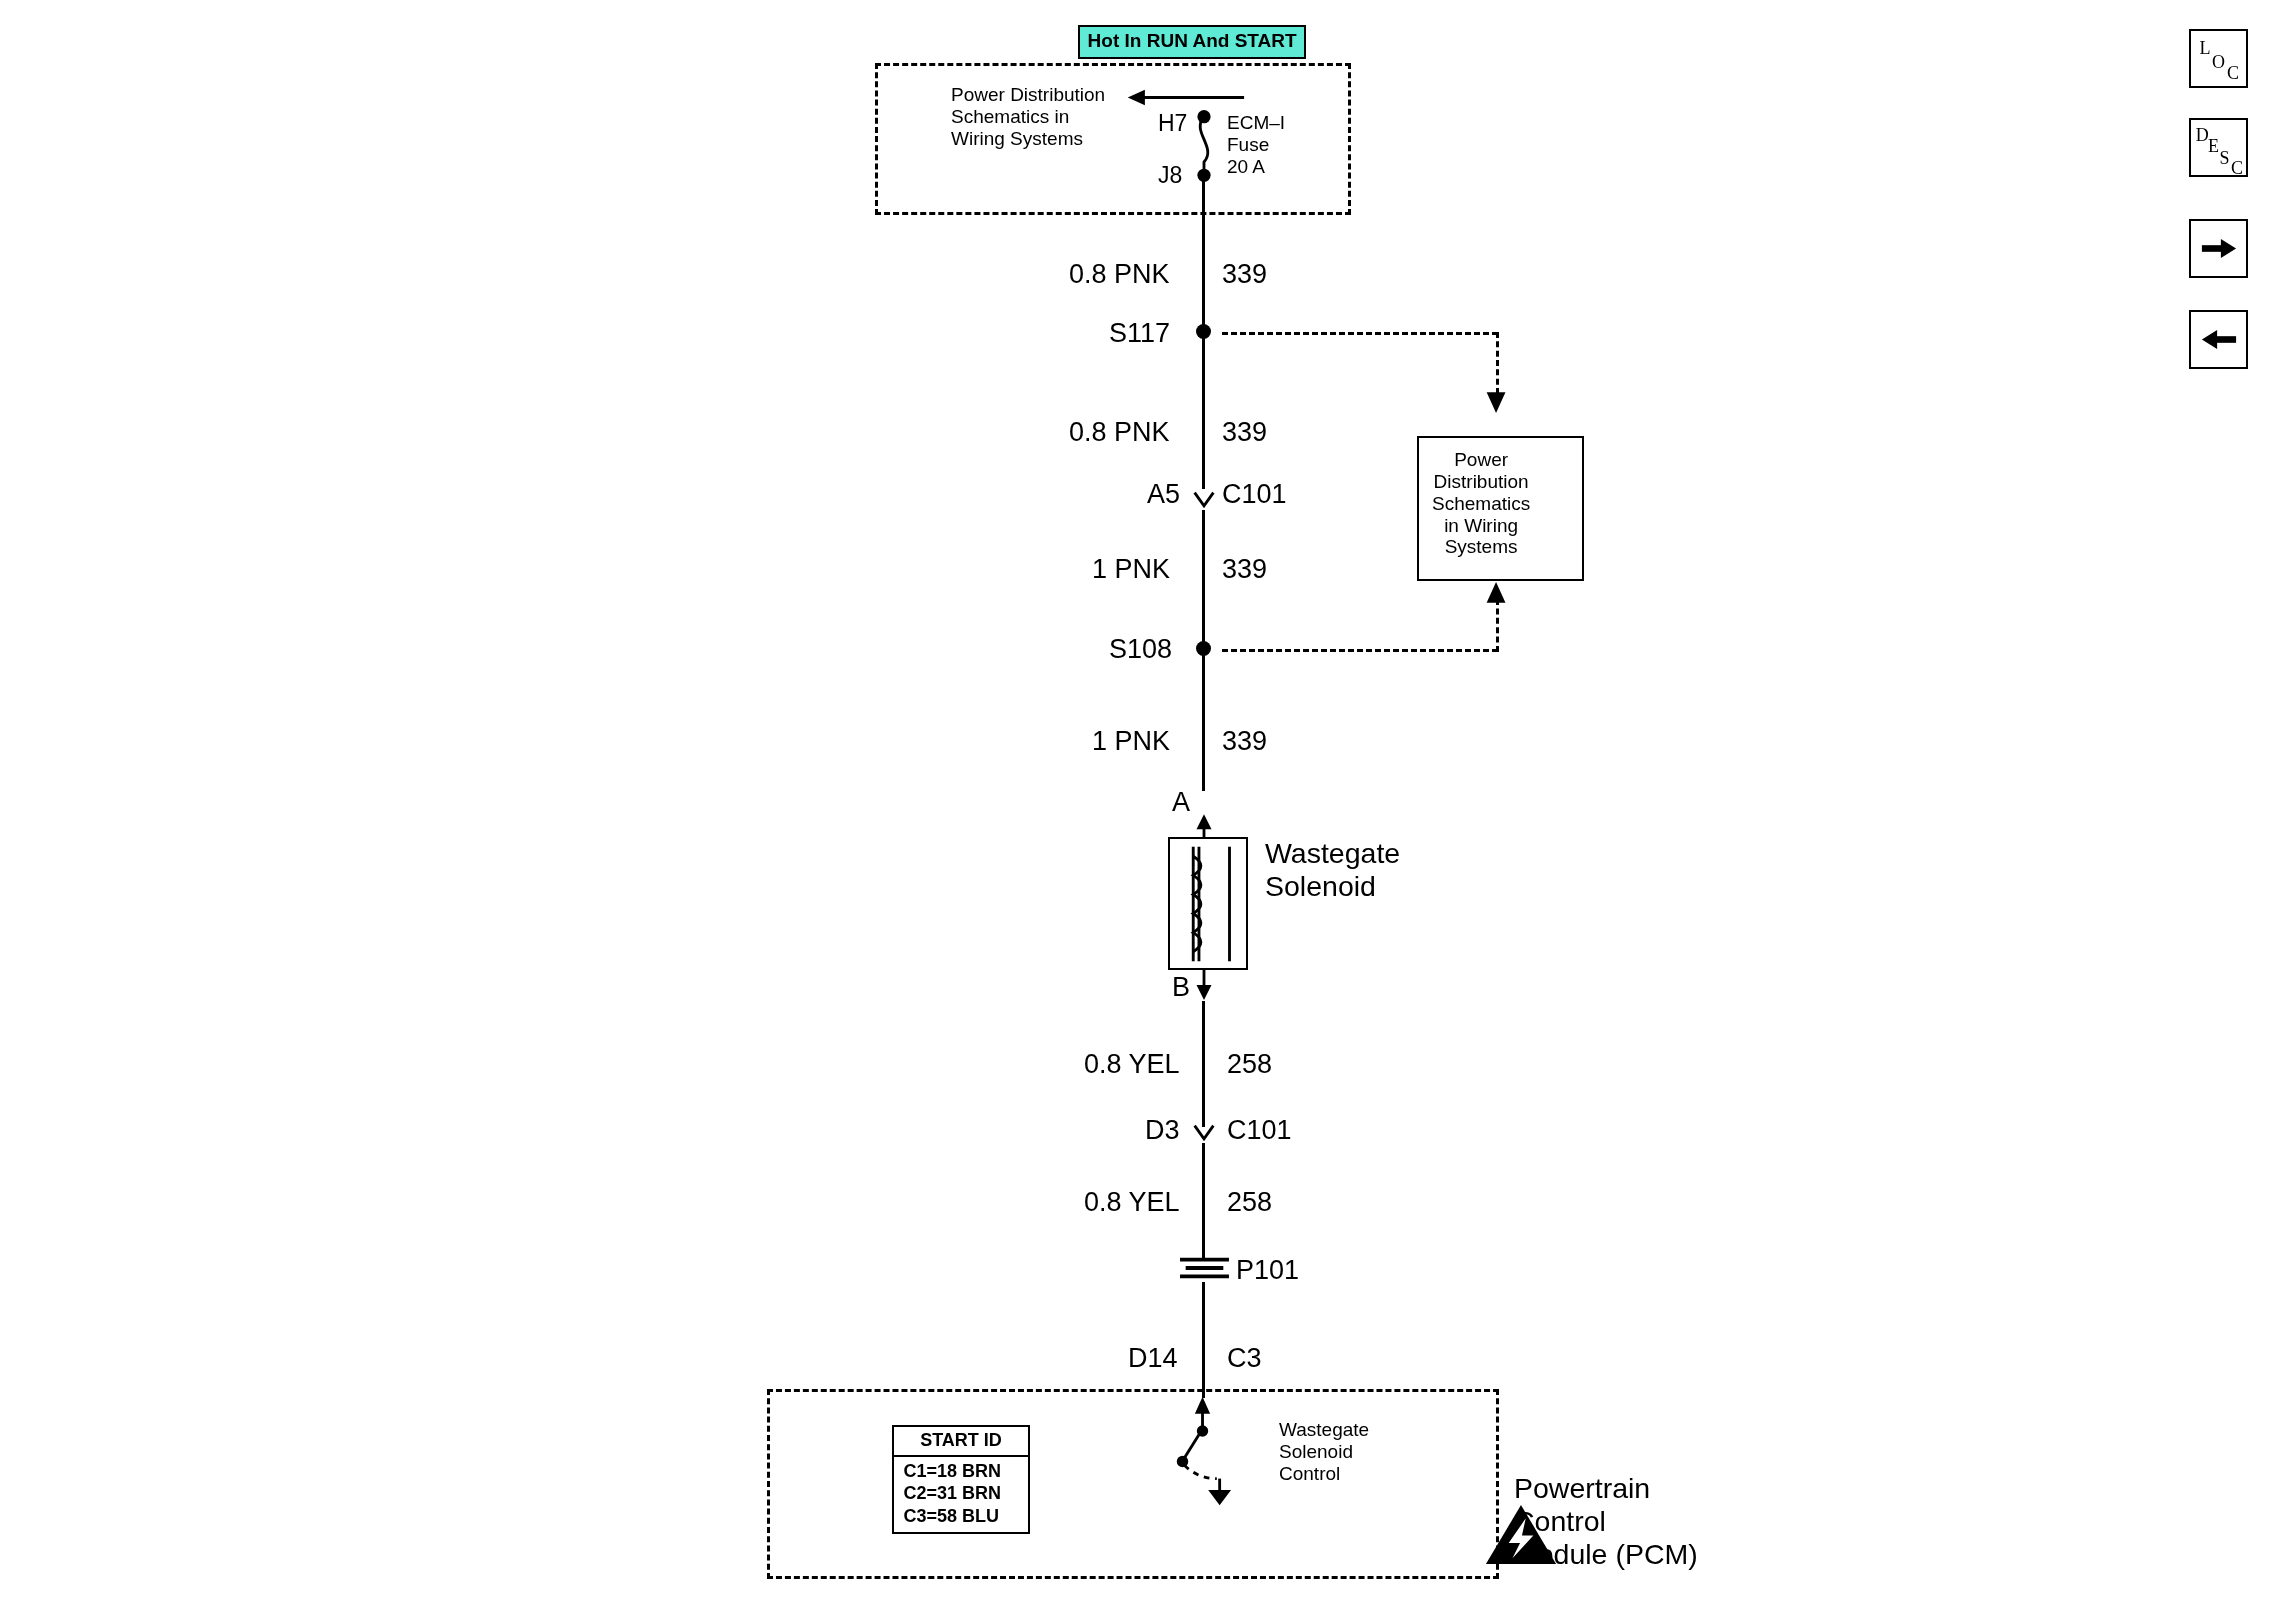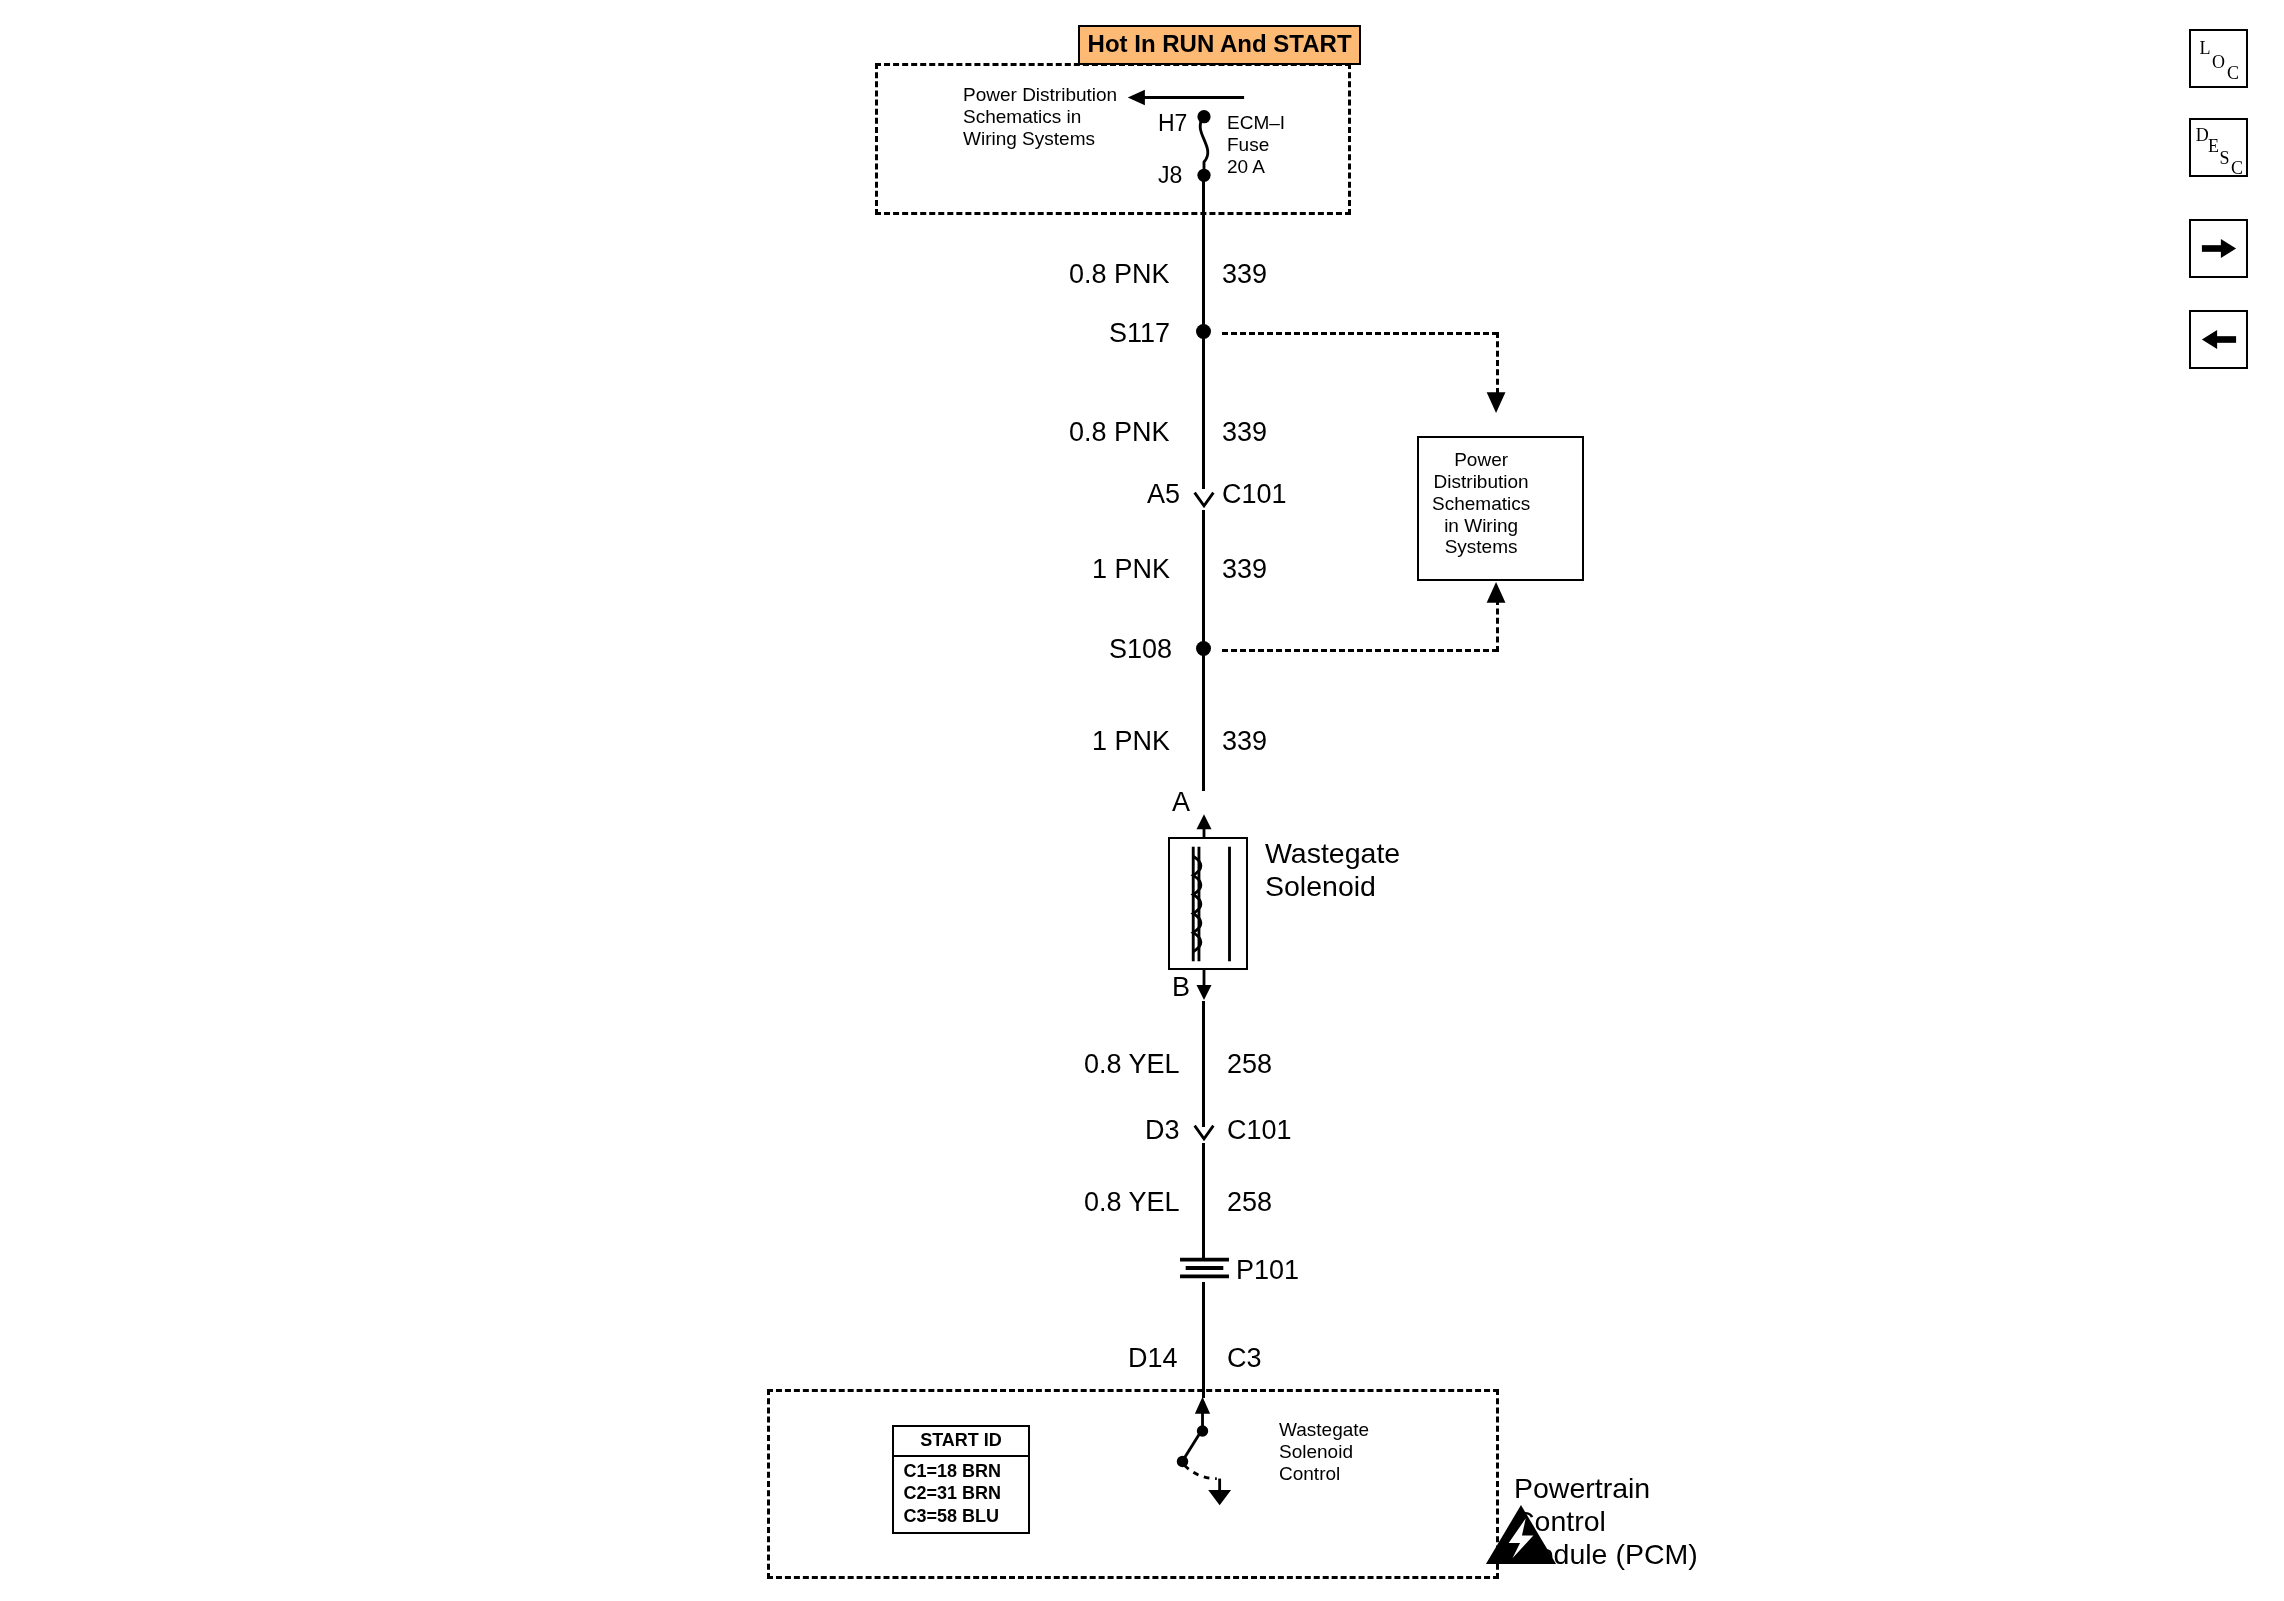--- a/index.html
+++ b/index.html
@@ -71,23 +71,23 @@
   }
   .navbtn svg { display: block; }
   .stair {
     position: absolute;
     font-size: 18px;
     font-family: "Liberation Serif", serif;
   }
   .hot-label {
     position: absolute;
     border: 2.9px solid #000;
-    background: #fdba74;
+    background: #5eead4;
     padding: 2.9px 7.6px 4.8px 7.6px;
-    font-size: 24px;
+    font-size: 19px;
     font-weight: bold;
     font-family: "Liberation Sans", sans-serif;
     white-space: nowrap;
   }
   .connid {
     position: absolute;
     border: 2.9px solid #000;
     background: #fff;
     box-sizing: border-box;
     text-align: center;
@@ -114,21 +114,21 @@
 </head>
 <body>
 
 <div id="canvas">
 
   <div class="hot-label" style="left:1078px; top:25px;">Hot In RUN And START</div>
 
   <div class="dashbox" style="left:875px; top:63px; width:476px; height:152px;"></div>
 
 
-  <div class="txt lbl-sm" style="left:951px; top:84px;margin-left:12px;">Power Distribution<br>Schematics in<br>Wiring Systems</div>
+  <div class="txt lbl-sm" style="left:951px; top:84px;">Power Distribution<br>Schematics in<br>Wiring Systems</div>
 
   <svg class="abs" style="left:1122px; top:86px;" width="124" height="23" viewBox="0 0 130 24">
     <line x1="128" y1="12" x2="20" y2="12" stroke="#000" stroke-width="3"></line>
     <polygon points="6,12 24,4 24,20" fill="#000"></polygon>
   </svg>
 
   <div class="txt lbl-md bold" style="left:1158px; top:110px;">H7</div>
   <div class="txt lbl-md bold" style="left:1158px; top:162px;">J8</div>
 
   <div class="txt lbl-sm" style="left:1227px; top:112px;">ECM–I<br>Fuse<br>20 A</div>

